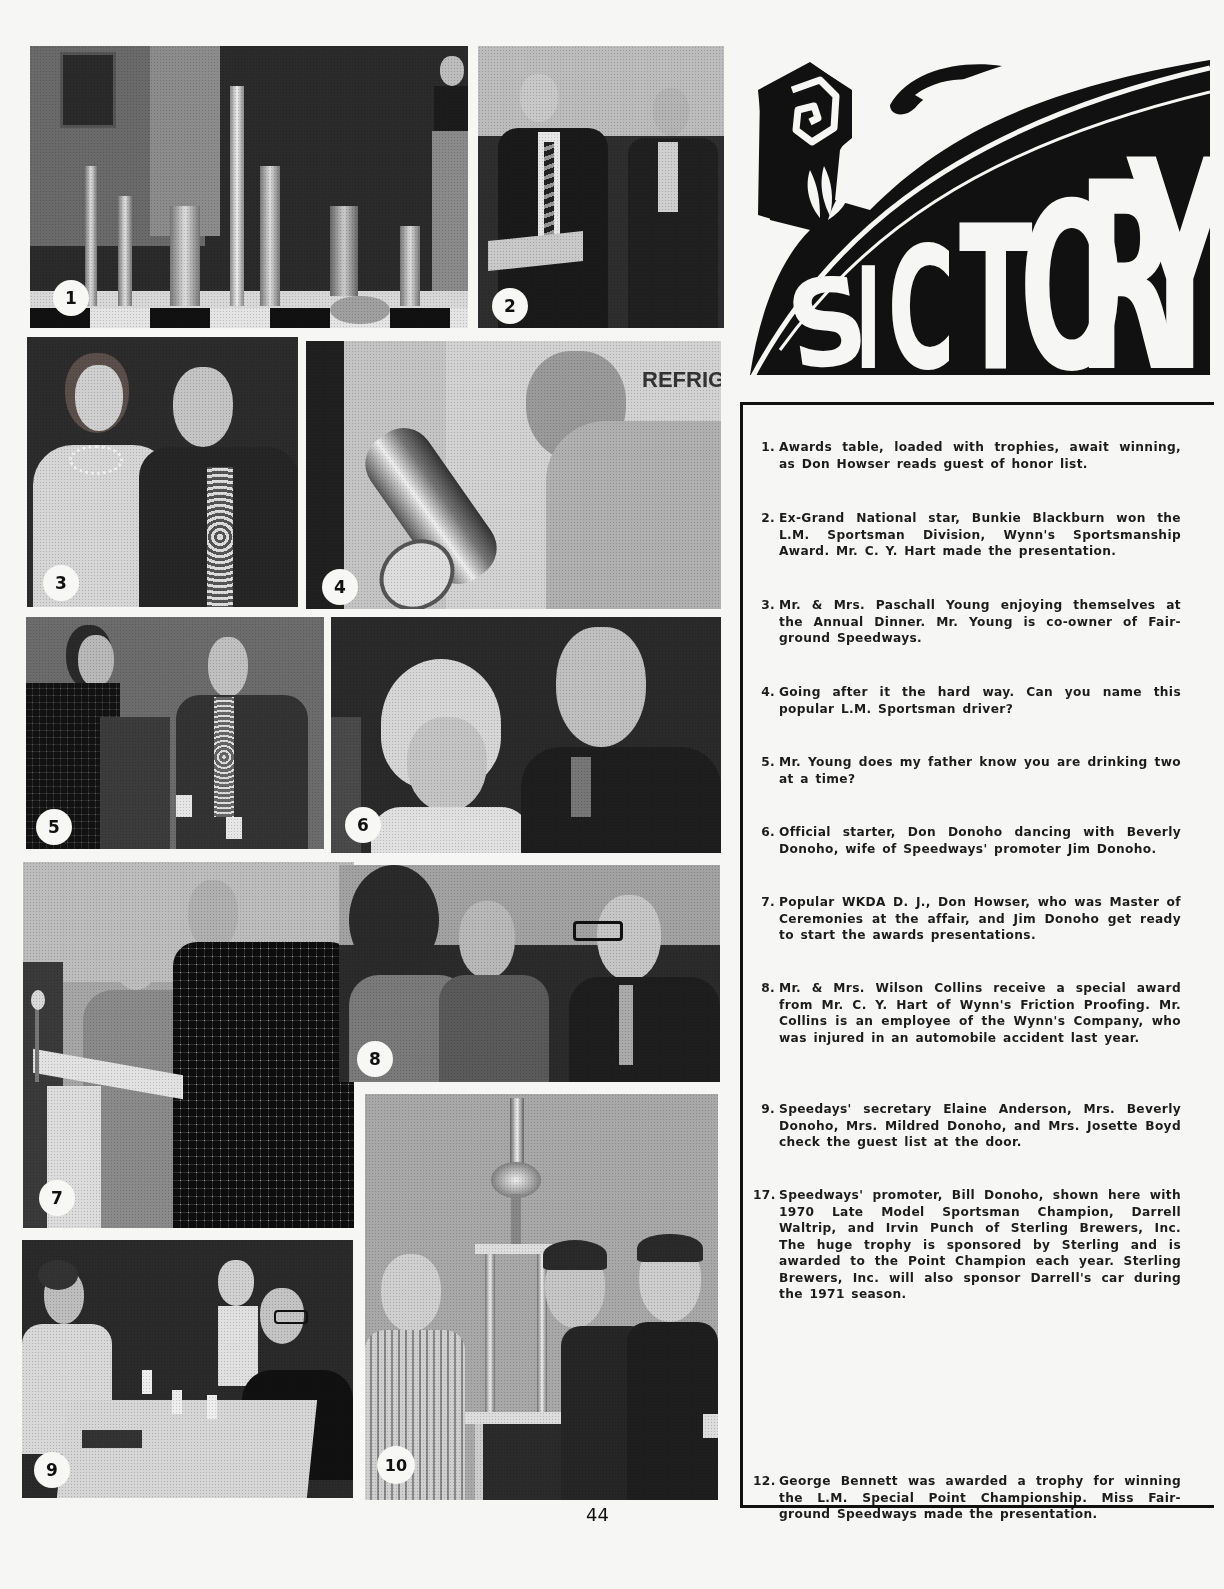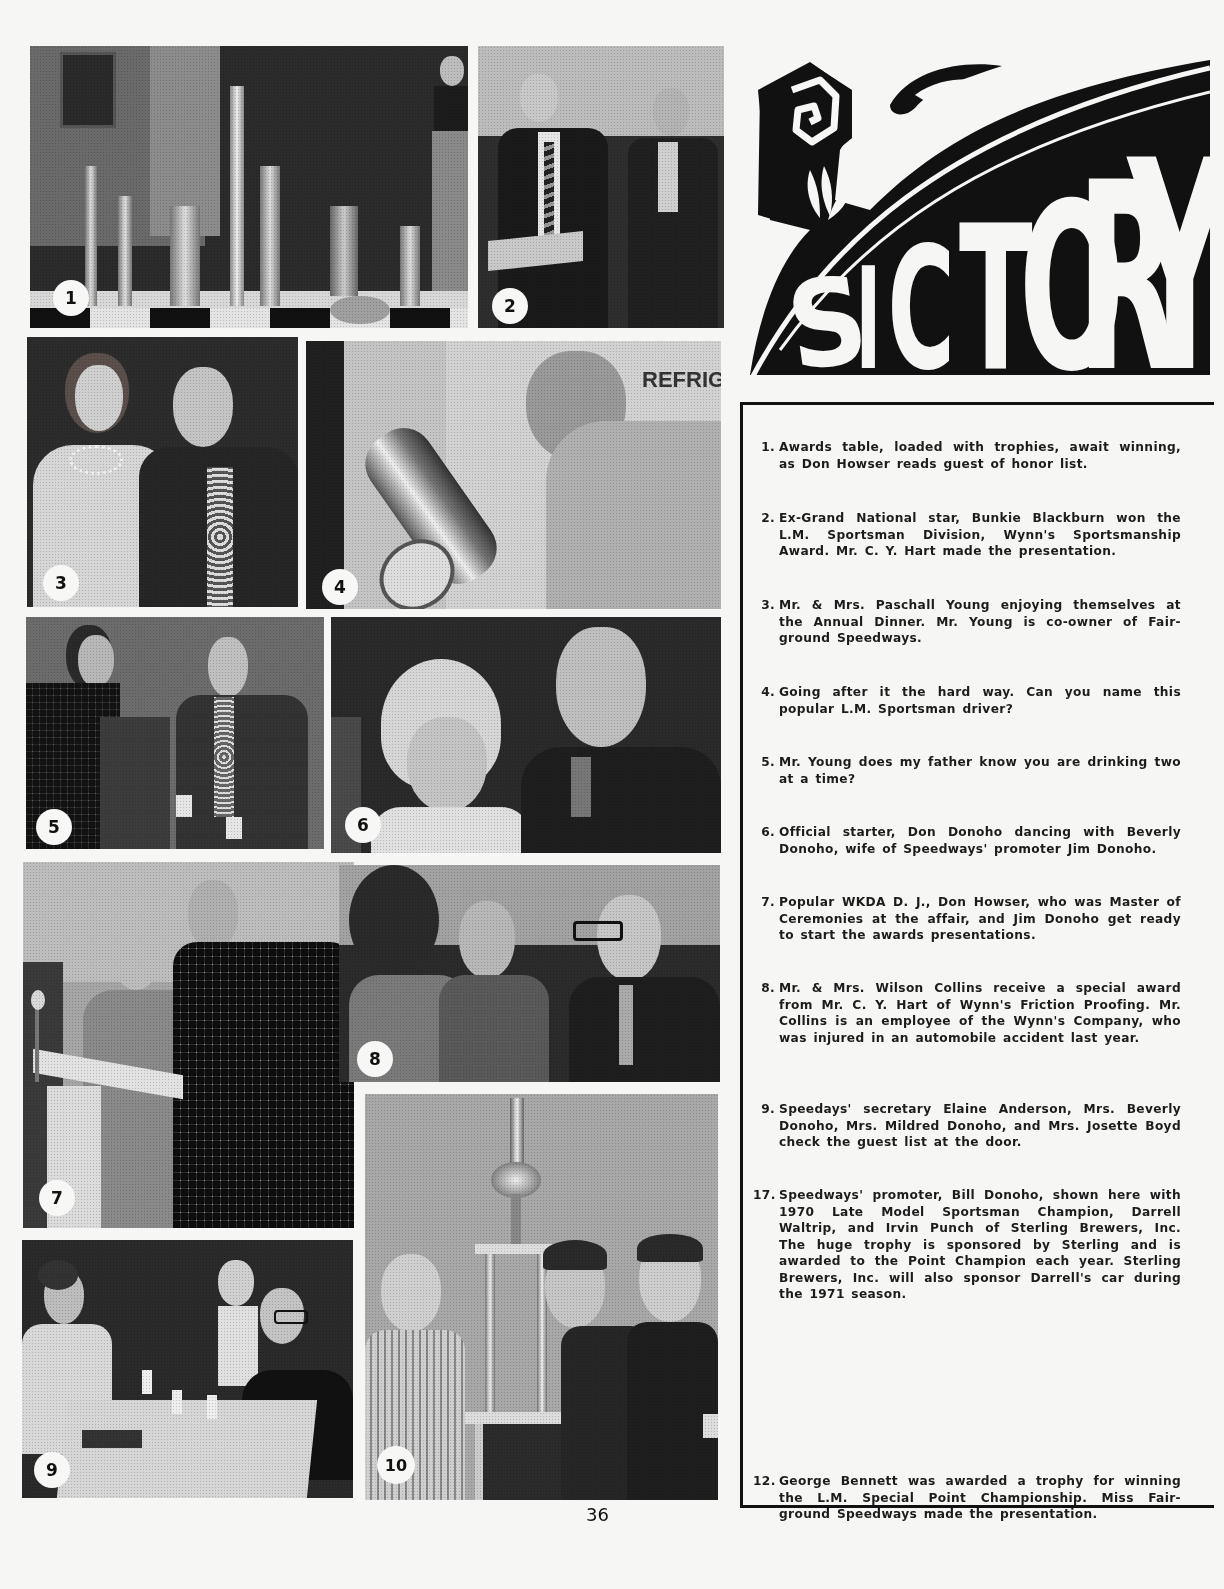--- a/index.html
+++ b/index.html
@@ -324,13 +324,13 @@
   <div class="caption" style="top:782px;">
     <span class="num">17.</span>
     <span>Speedways' promoter, Bill Donoho, shown here with 1970 Late Model Sportsman Champion, Darrell Waltrip, and Irvin Punch of Sterling Brewers, Inc. The huge trophy is sponsored by Sterling and is awarded to the Point Champion each year. Sterling Brewers, Inc. will also sponsor Darrell's car during the 1971 season.</span>
   </div>
   <div class="caption" style="top:1020px;margin-top:48px;">
     <span class="num">12.</span>
     <span>George Bennett was awarded a trophy for winning the L.M. Special Point Championship. Miss Fair-ground Speedways made the presentation.</span>
   </div>
 </div>
 
-<div id="page-number">36</div>
+<div id="page-number">44</div>
 
 </body></html>

